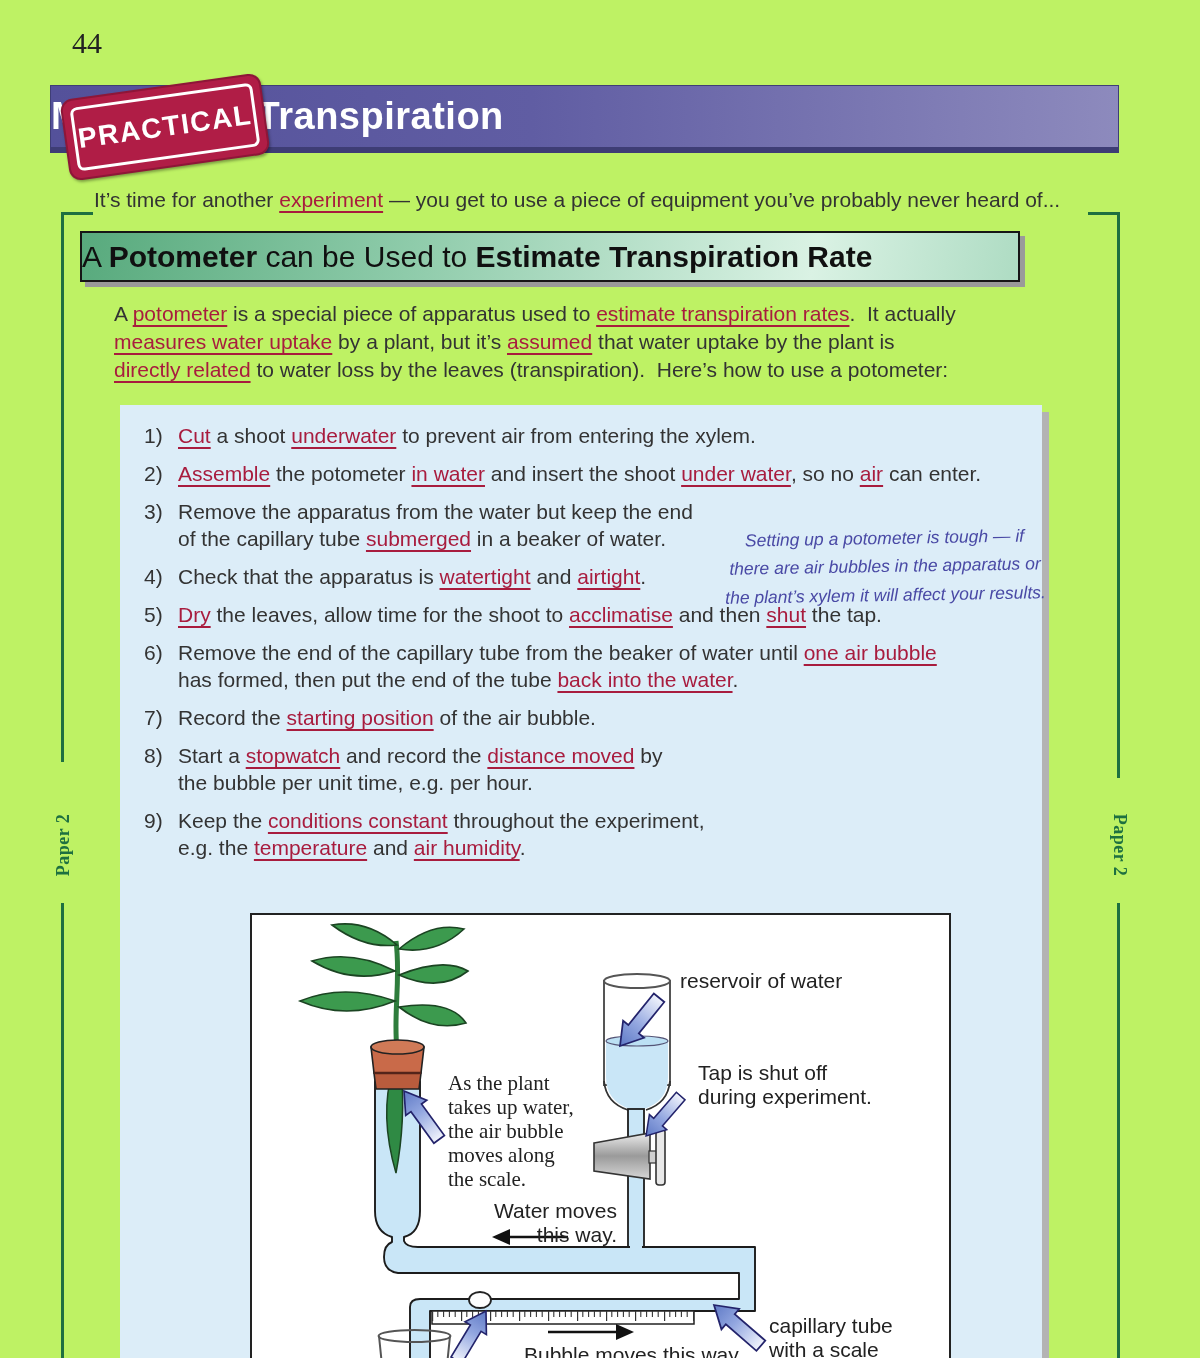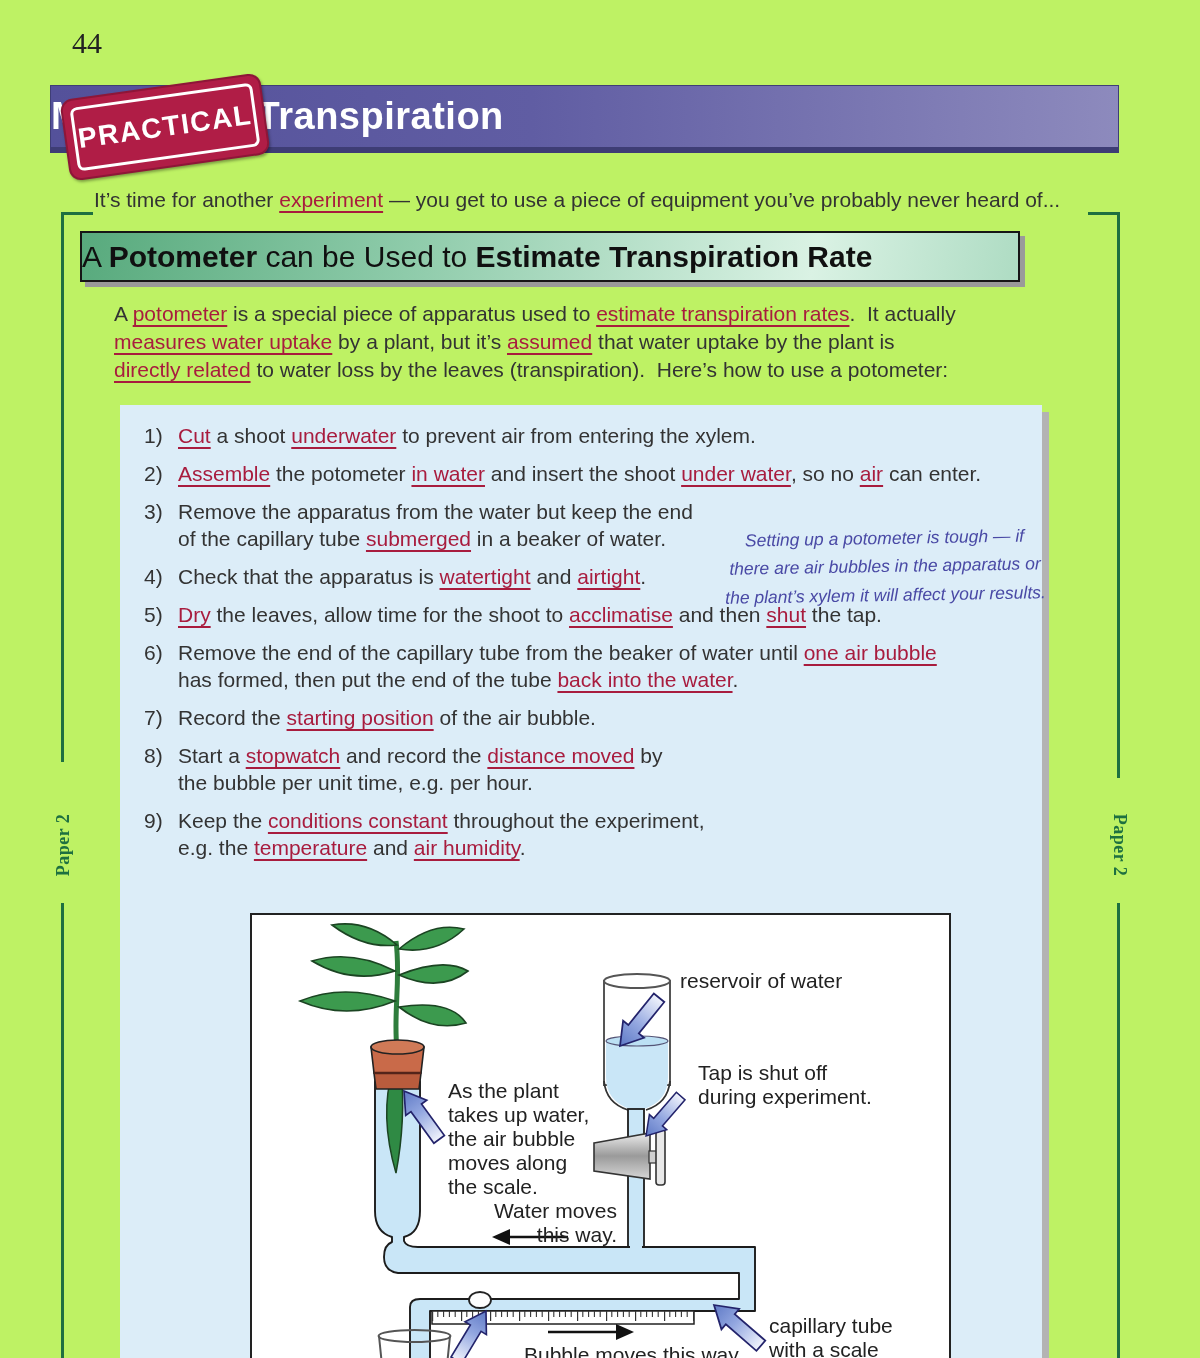--- a/index.html
+++ b/index.html
@@ -243,21 +243,21 @@
 
       <g stroke="#23236b" stroke-width="1.3" fill="url(#ag)">
         <use href="#parrow" transform="translate(152,176) rotate(54) scale(1.3)"></use>
         <use href="#parrow" transform="translate(368,131) rotate(-51) scale(1.35)"></use>
         <use href="#parrow" transform="translate(394,221) rotate(-49) scale(1.15)"></use>
         <use href="#parrow" transform="translate(234,396) rotate(121) scale(1.25)"></use>
         <use href="#parrow" transform="translate(462,390) rotate(41) scale(1.35)"></use>
       </g>
     </svg>
 
-    <div class="dlabel" style="left:196px;top:164px;">As the plant
+    <div class="dlabel" style="left:196px;top:156px;font-family:Liberation Serif, serif;">As the plant
 takes up water,
 the air bubble
 moves along
 the scale.</div>
     <div class="dlabel" style="left:428px;top:54px;">reservoir of water</div>
     <div class="dlabel" style="left:446px;top:146px;">Tap is shut off
 during experiment.</div>
     <div class="dlabel center" style="left:205px;top:284px;width:160px;">Water moves
 this way.</div>
     <div class="dlabel" style="left:517px;top:399px;">capillary tube

